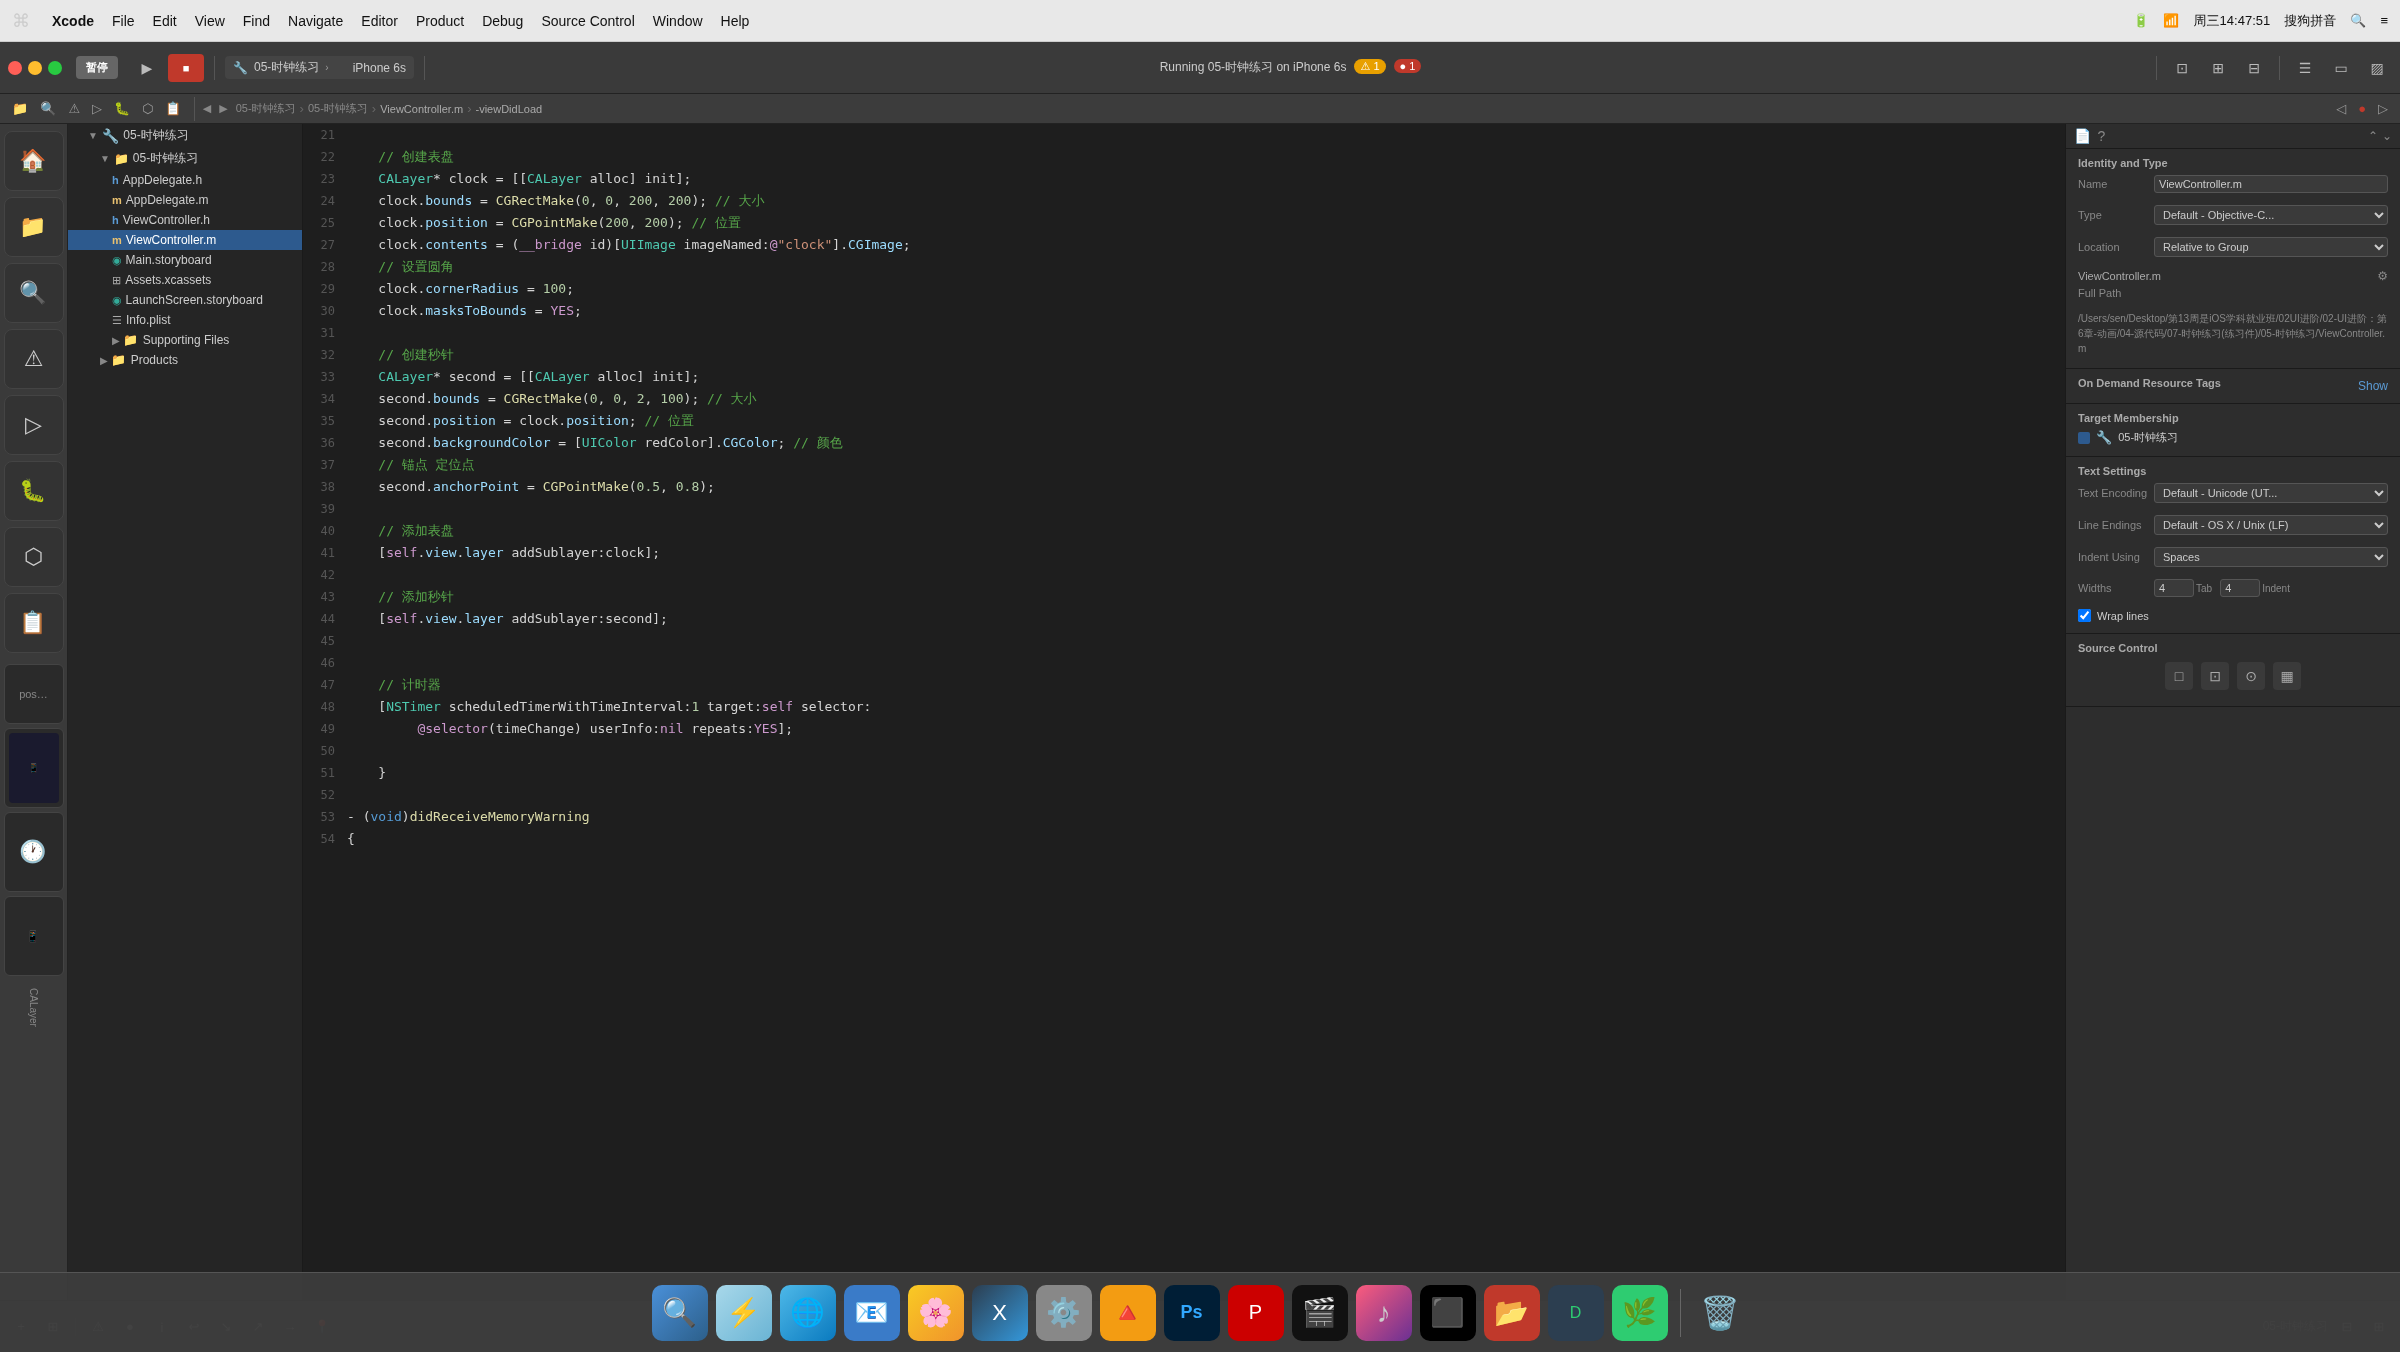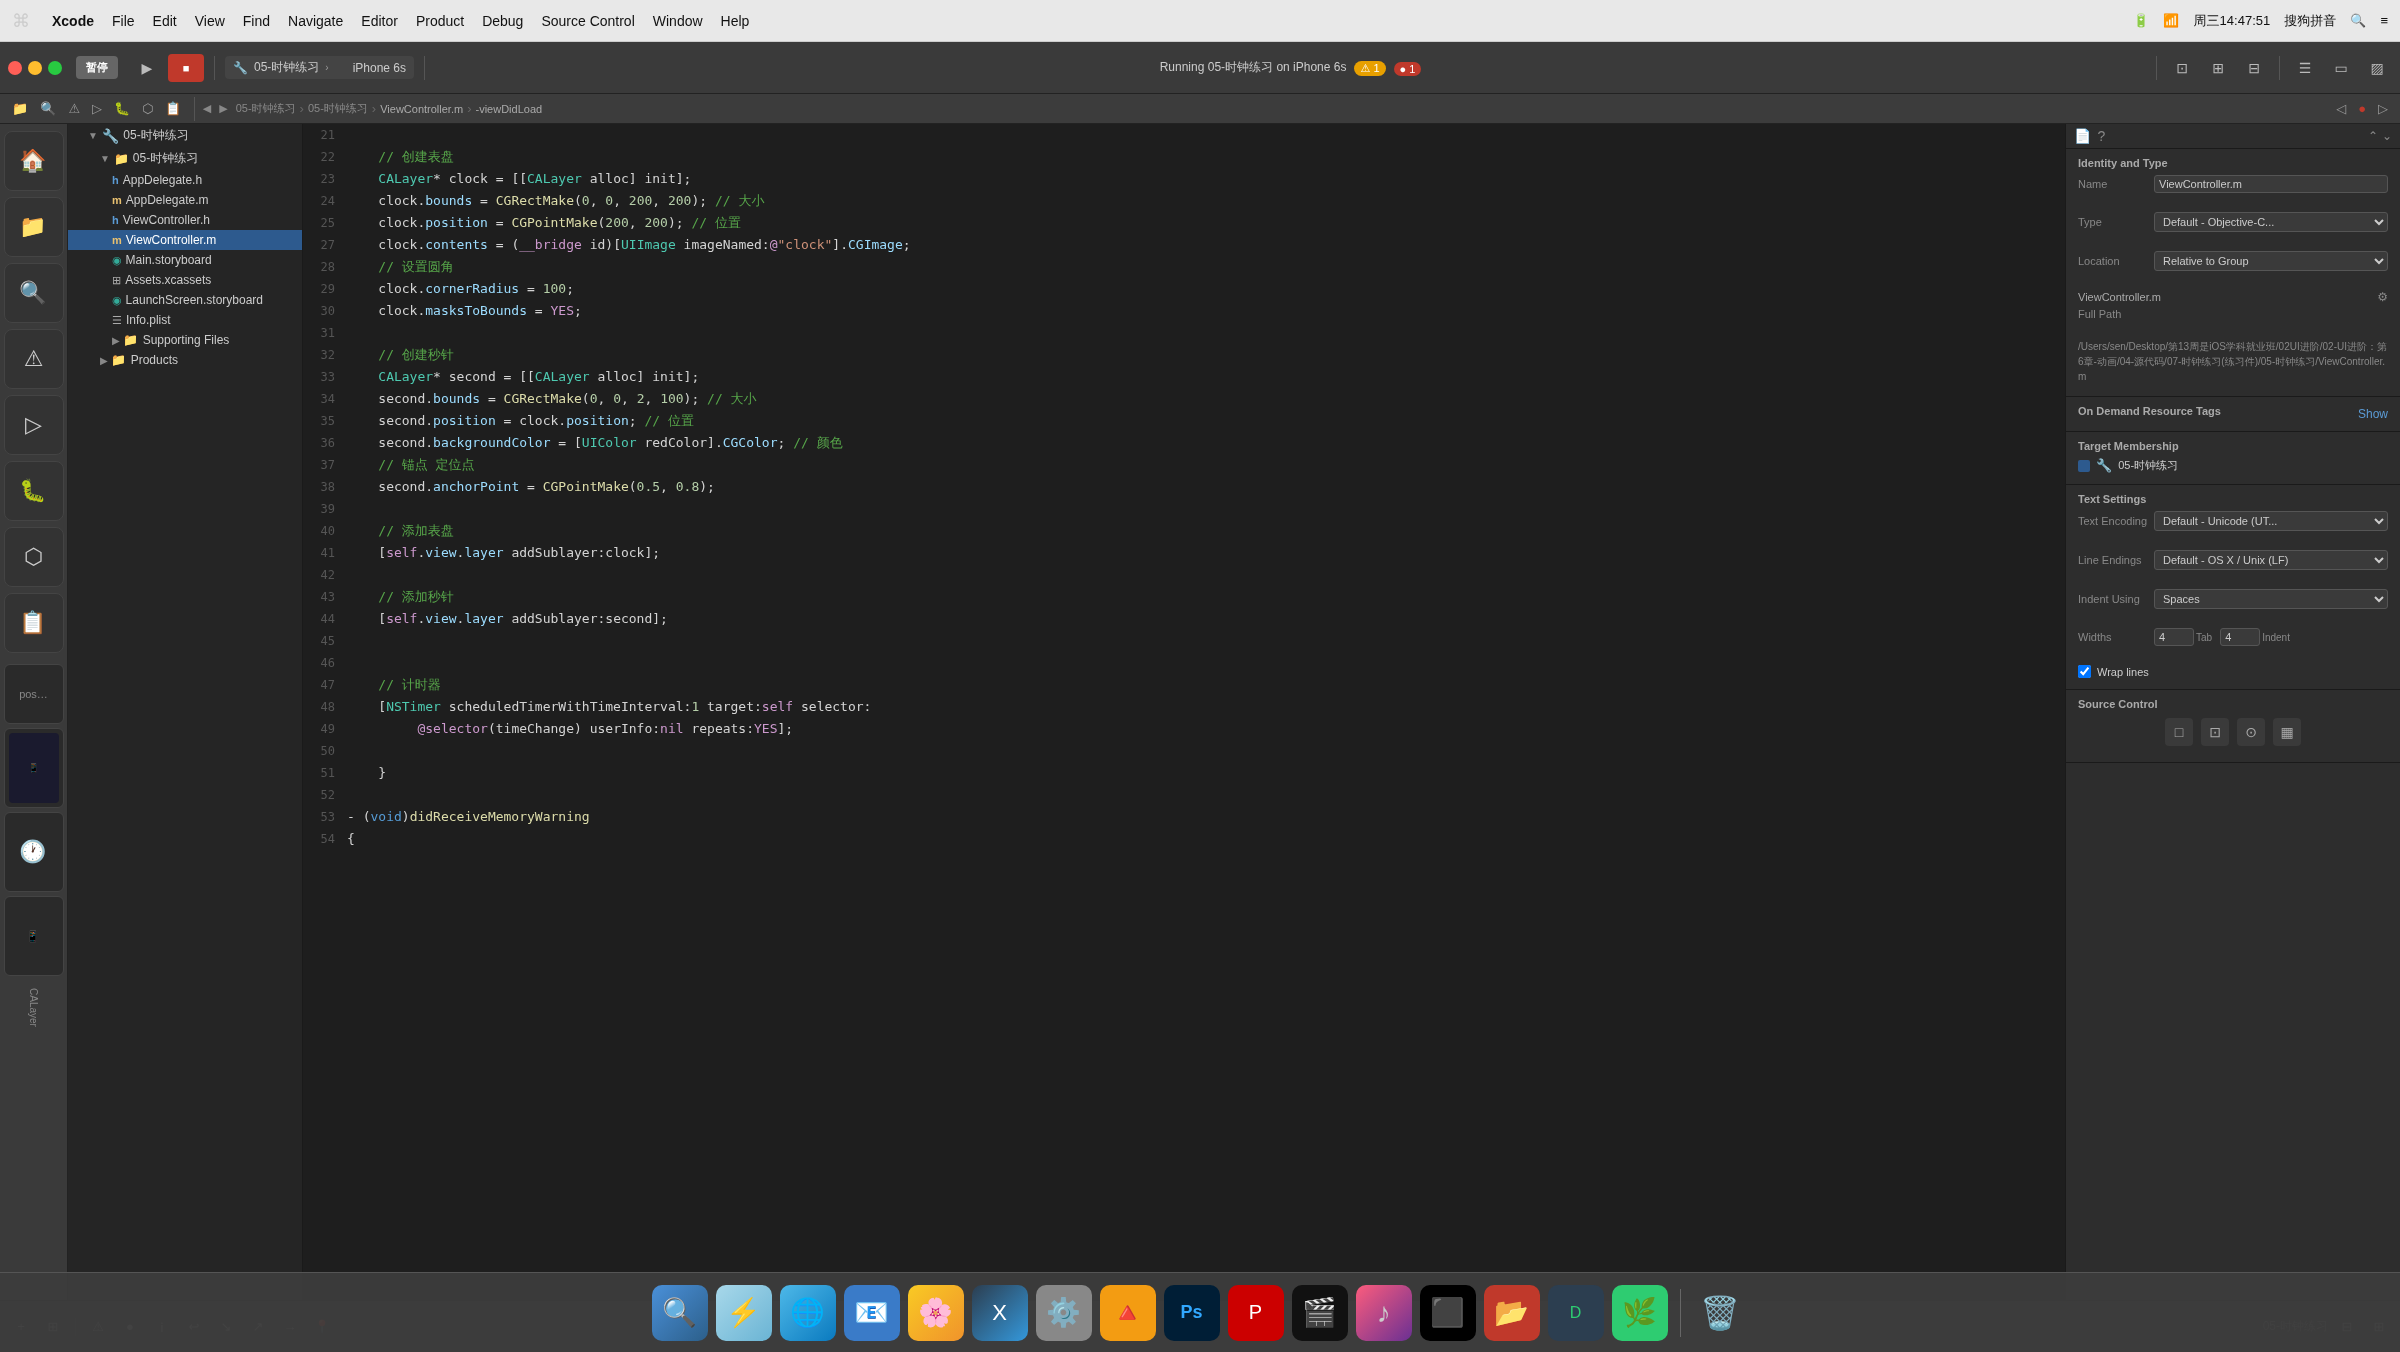--- a/index.html
+++ b/index.html
@@ -199,21 +199,21 @@
     .rp-title {
       font-size: 11px;
       font-weight: bold;
       color: #aaa;
       margin-bottom: 6px;
       text-transform: none;
     }
     .rp-row {
       display: flex;
       align-items: center;
-      margin-bottom: 19px;
+      margin-bottom: 12px;
       gap: 6px;
     }
     .rp-label {
       color: #888;
       width: 70px;
       min-width: 70px;
       font-size: 11px;
     }
     .rp-select {
       flex: 1;
@@ -422,21 +422,21 @@
     <div class="toolbar-sep"></div>
 
     <div style="display:flex;align-items:center;background:#444;border-radius:4px;padding:3px 8px;gap:6px;min-width:180px;cursor:pointer;">
       <span style="font-size:12px;color:#ccc;">🔧</span>
       <span style="font-size:12px;color:#ccc;">05-时钟练习</span>
       <span style="font-size:10px;color:#999;">›</span>
       <span style="font-size:12px;color:#ccc;padding-left:18px;">iPhone 6s</span>
     </div>
     <div class="toolbar-sep"></div>
 
-    <div style="flex:1;display:flex;align-items:flex-end;justify-content:center;gap:8px;">
+    <div style="flex:1;display:flex;align-items:flex-start;justify-content:center;gap:8px;">
       <span style="font-size:12px;color:#ccc;">Running 05-时钟练习 on iPhone 6s</span>
       <span class="warn-badge">⚠ <span>1</span></span>
       <span class="err-badge">● <span>1</span></span>
     </div>
     <div class="toolbar-sep"></div>
 
     <button class="toolbar-btn">⊡</button>
     <button class="toolbar-btn">⊞</button>
     <button class="toolbar-btn">⊟</button>
     <div class="toolbar-sep"></div>

